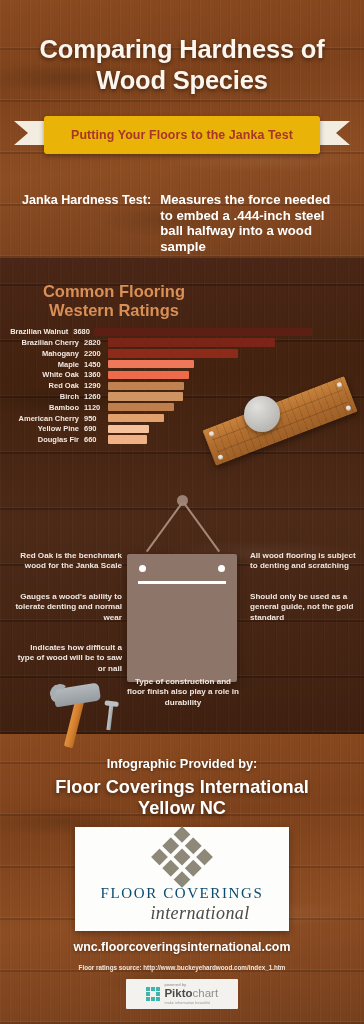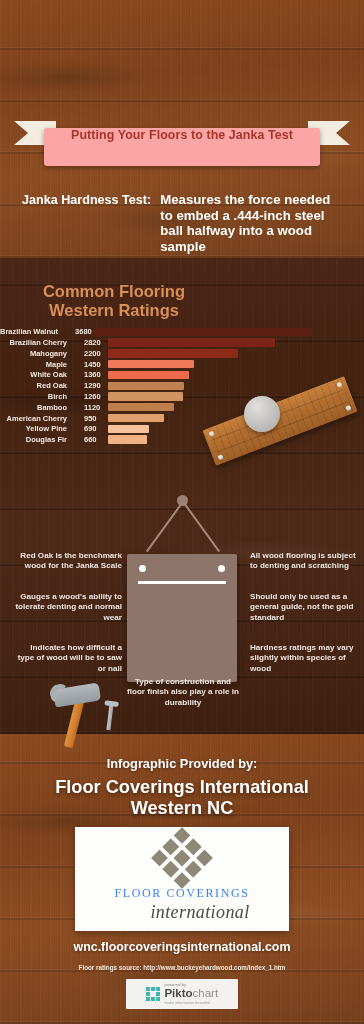--- a/index.html
+++ b/index.html
@@ -62,23 +62,23 @@
 
   
   .ribbon-wrap { position: absolute; top: 112px; left: 0; width: 364px; height: 38px; }
   .ribbon-tail {
     position: absolute; top: 9px; width: 42px; height: 24px;
     background: #f2ece1;
   }
   .ribbon-tail.left  { left: 14px;  clip-path: polygon(0 0, 100% 0, 100% 100%, 0 100%, 14px 50%); }
   .ribbon-tail.right { right: 14px; clip-path: polygon(0 0, 100% 0, calc(100% - 14px) 50%, 100% 100%, 0 100%); }
   .ribbon-body {
-    position: absolute; left: 44px; right: 44px; top: 16px; height: 38px;
-    background: #fca5a5; border-radius: 3px;
-    display: flex; justify-content: center;
+    position: absolute; left: 44px; right: 44px; top: 4px; height: 38px;
+    background: #eab308; border-radius: 3px;
+    display: flex; align-items: center; justify-content: center;
     box-shadow: 0 2px 5px rgba(0,0,0,.35);
   }
   .ribbon-text { color: #a8352a; font-size: 12.4px; font-weight: 700; letter-spacing: .1px; }
 
   
   .definition {
     position: absolute; top: 192px; left: 22px; width: 320px;
     display: flex; gap: 9px;
   }
   .def-label { color: #fff; font-size: 12.6px; font-weight: 700; padding-top: 1px; white-space: nowrap; }
@@ -87,21 +87,21 @@
   
   .chart { position: absolute; top: 282px; left: 0; width: 312px; }
   .chart-title {
     color: #d98f55; font-size: 16.5px; font-weight: 700;
     text-align: center; line-height: 19px; width: 200px; margin-left: 14px;
   }
   .chart-rows { margin-top: 7px; }
   .row { display: flex; align-items: center; height: 9.6px; margin-bottom: 1.2px; }
   .row-name {
     width: 84px; text-align: right; color: #f3e9e0;
-    font-size: 7.5px; font-weight: 600; padding-right: 17px; white-space: nowrap;
+    font-size: 7.5px; font-weight: 600; padding-right: 5px; white-space: nowrap;
   }
   .row-val {
     width: 24px; text-align: left; color: #f3e9e0;
     font-size: 7.5px; font-weight: 600;
   }
   .row-bar-area { flex: 1; position: relative; height: 8.4px; }
   .row-bar { height: 8.4px; border-radius: 1px; }
 
   
   .plank-scene { position: absolute; top: 372px; left: 196px; width: 168px; height: 104px; }
@@ -217,22 +217,22 @@
     text-shadow: 0 2px 4px rgba(0,0,0,.45);
   }
   .logo-card {
     margin: 8px auto 0; width: 214px; height: 104px; background: #fdfdfb;
     display: flex; flex-direction: column; align-items: center;
     justify-content: center; box-shadow: 0 2px 7px rgba(0,0,0,.35);
   }
   .logo-diamond { width: 44px; height: 44px; transform: rotate(45deg); margin-bottom: 6px; }
   .logo-diamond .sq { fill: #8d8878; }
   .logo-name {
-    font-family: "Liberation Serif", serif; font-size: 12px;
-    letter-spacing: 1.6px; color: #3b82f6;
+    font-family: "Liberation Serif", serif; font-size: 15px;
+    letter-spacing: 1.6px; color: #0c4a6e;
   }
   .logo-script {
     font-family: "Liberation Serif", serif; font-style: italic;
     font-size: 18px; color: #4a4a46; margin-top: 1px; letter-spacing: .4px; margin-left: 36px;
   }
   .url {
     color: #fff; font-size: 12.4px; font-weight: 700; margin-top: 9px;
     text-shadow: 0 1px 3px rgba(0,0,0,.4);
   }
   .source { color: #f2e6dc; font-size: 6.3px; font-weight: 700; margin-top: 10px; }
@@ -262,20 +262,24 @@
   <div class="band wood-mid" id="band-top">
       <div class="wood-grain"></div>
     </div>
   <div class="band wood-dark" id="band-mid">
       <div class="wood-grain"></div>
     </div>
   <div class="band wood-mid" id="band-bottom">
       <div class="wood-grain"></div>
     </div>
 
+  <div class="header">
+    <div class="title">Comparing Hardness of</div>
+    <div class="title">Wood Species</div>
+  </div>
 
   <div class="ribbon-wrap">
     <div class="ribbon-tail left"></div>
     <div class="ribbon-tail right"></div>
     <div class="ribbon-body">
       <span class="ribbon-text">Putting Your Floors to the Janka Test</span>
     </div>
   </div>
 
   <div class="definition">
@@ -389,36 +393,35 @@
       <div class="sign-rule"></div>
     </div>
   </div>
 
   <div class="fact left" style="top:551px; left:14px;  width:108px;">Red Oak is the benchmark wood for the Janka Scale</div>
   <div class="fact left" style="top:592px; left:8px;   width:114px;">Gauges a wood's ability to tolerate denting and normal wear</div>
   <div class="fact left" style="top:643px; left:14px;  width:108px;">Indicates how difficult a type of wood will be to saw or nail</div>
 
   <div class="fact right" style="top:551px; left:250px; width:106px;">All wood flooring is subject to denting and scratching</div>
   <div class="fact right" style="top:592px; left:250px; width:108px;">Should only be used as a general guide, not the gold standard</div>
-  <div class="fact right" style="top:643px; left:250px; width:106px;">Hardness ratings may vary slightly within species of wood</div>
 
   <div class="fact center" style="top:677px; left:125px; width:116px;">Type of construction and floor finish also play a role in durability</div>
 
   <div class="hammer-scene">
     <div class="hammer-handle"></div>
     <div class="hammer-head"></div>
     <div class="hammer-claw"></div>
     <div class="nail-big"></div>
   </div>
 
   <div class="footer">
     <div class="provided">Infographic Provided by:</div>
     <div class="company">
       <div>Floor Coverings International</div>
-      <div>Western NC</div>
+      <div>Yellow NC</div>
     </div>
 
     <div class="logo-card">
       <svg class="logo-diamond" viewBox="0 0 33 33">
         <rect class="sq" x="0" y="0" width="9" height="9"></rect>
         <rect class="sq" x="12" y="0" width="9" height="9"></rect>
         <rect class="sq" x="24" y="0" width="9" height="9"></rect>
         <rect class="sq" x="0" y="12" width="9" height="9"></rect>
         <rect class="sq" x="12" y="12" width="9" height="9"></rect>
         <rect class="sq" x="24" y="12" width="9" height="9"></rect>

